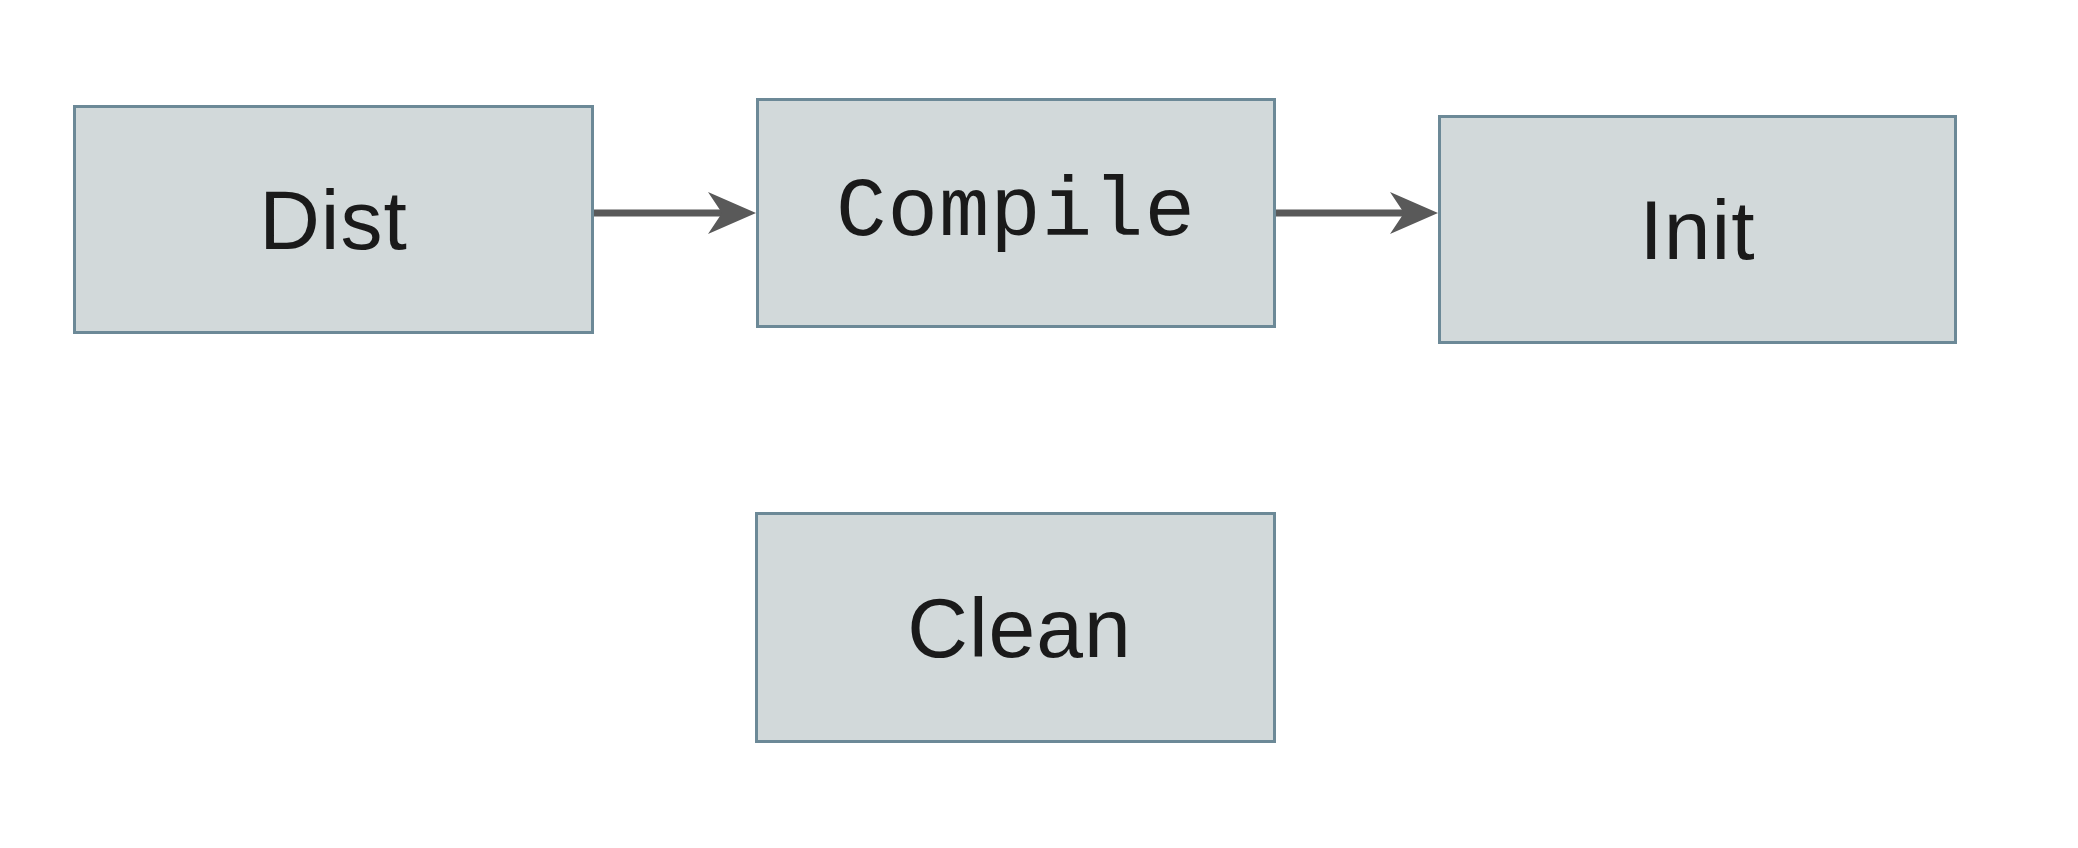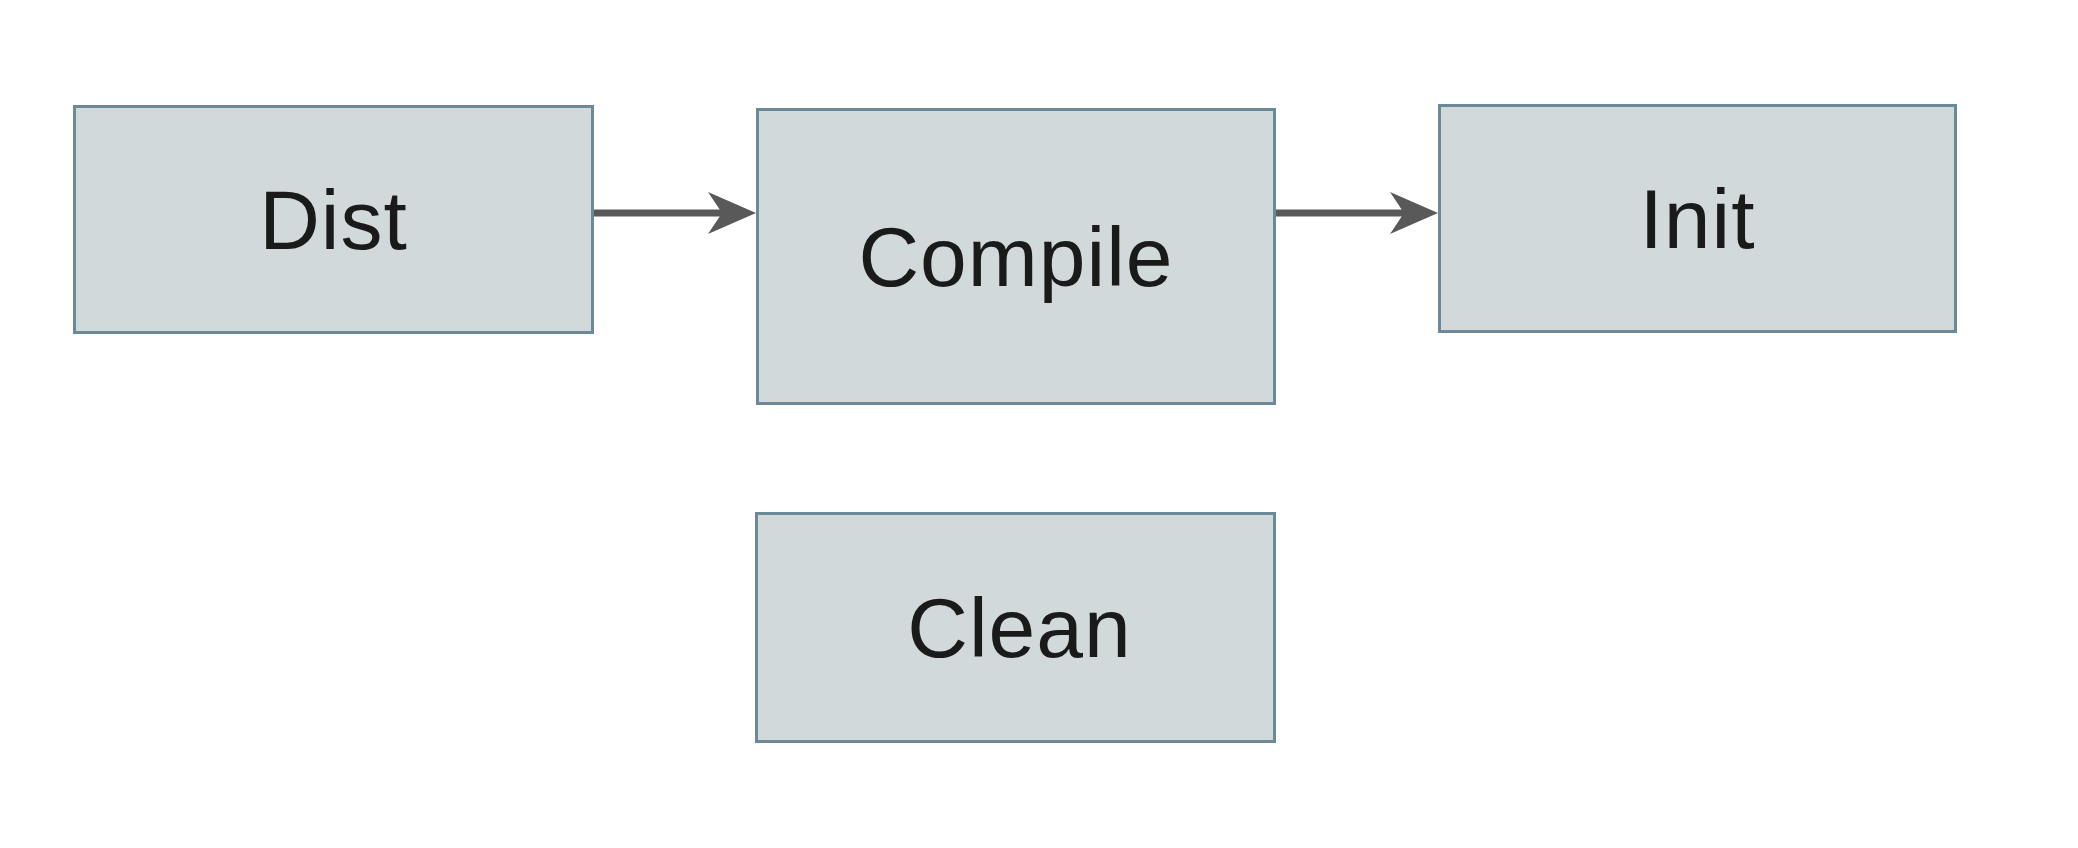--- a/index.html
+++ b/index.html
@@ -30,22 +30,22 @@
     justify-content: center;
   }
   .node-label {
     font-size: 84px;
     line-height: 1;
     color: var(--text-color);
     letter-spacing: 1px;
     white-space: nowrap;
   }
   .node-dist    { left: 73px;   top: 98px;  width: 521px; height: 229px; margin-top: 7px; }
-  .node-compile { left: 756px;  top: 108px;  width: 520px; height: 297px; }
-  .node-init    { left: 1438px; top: 104px;  width: 519px; height: 229px; }
+  .node-compile { left: 756px;  top: 98px;  width: 520px; height: 230px; font-family: Liberation Mono, monospace; }
+  .node-init    { left: 1438px; top: 115px;  width: 519px; height: 229px; }
   .node-clean   { left: 755px;  top: 512px; width: 521px; height: 231px; padding-left: 8px; }
   .edges-overlay {
     position: absolute;
     left: 0; top: 0;
     width: 2078px;
     height: 848px;
   }
   .edge-line {
     stroke: var(--arrow-color);
     stroke-width: 7;

